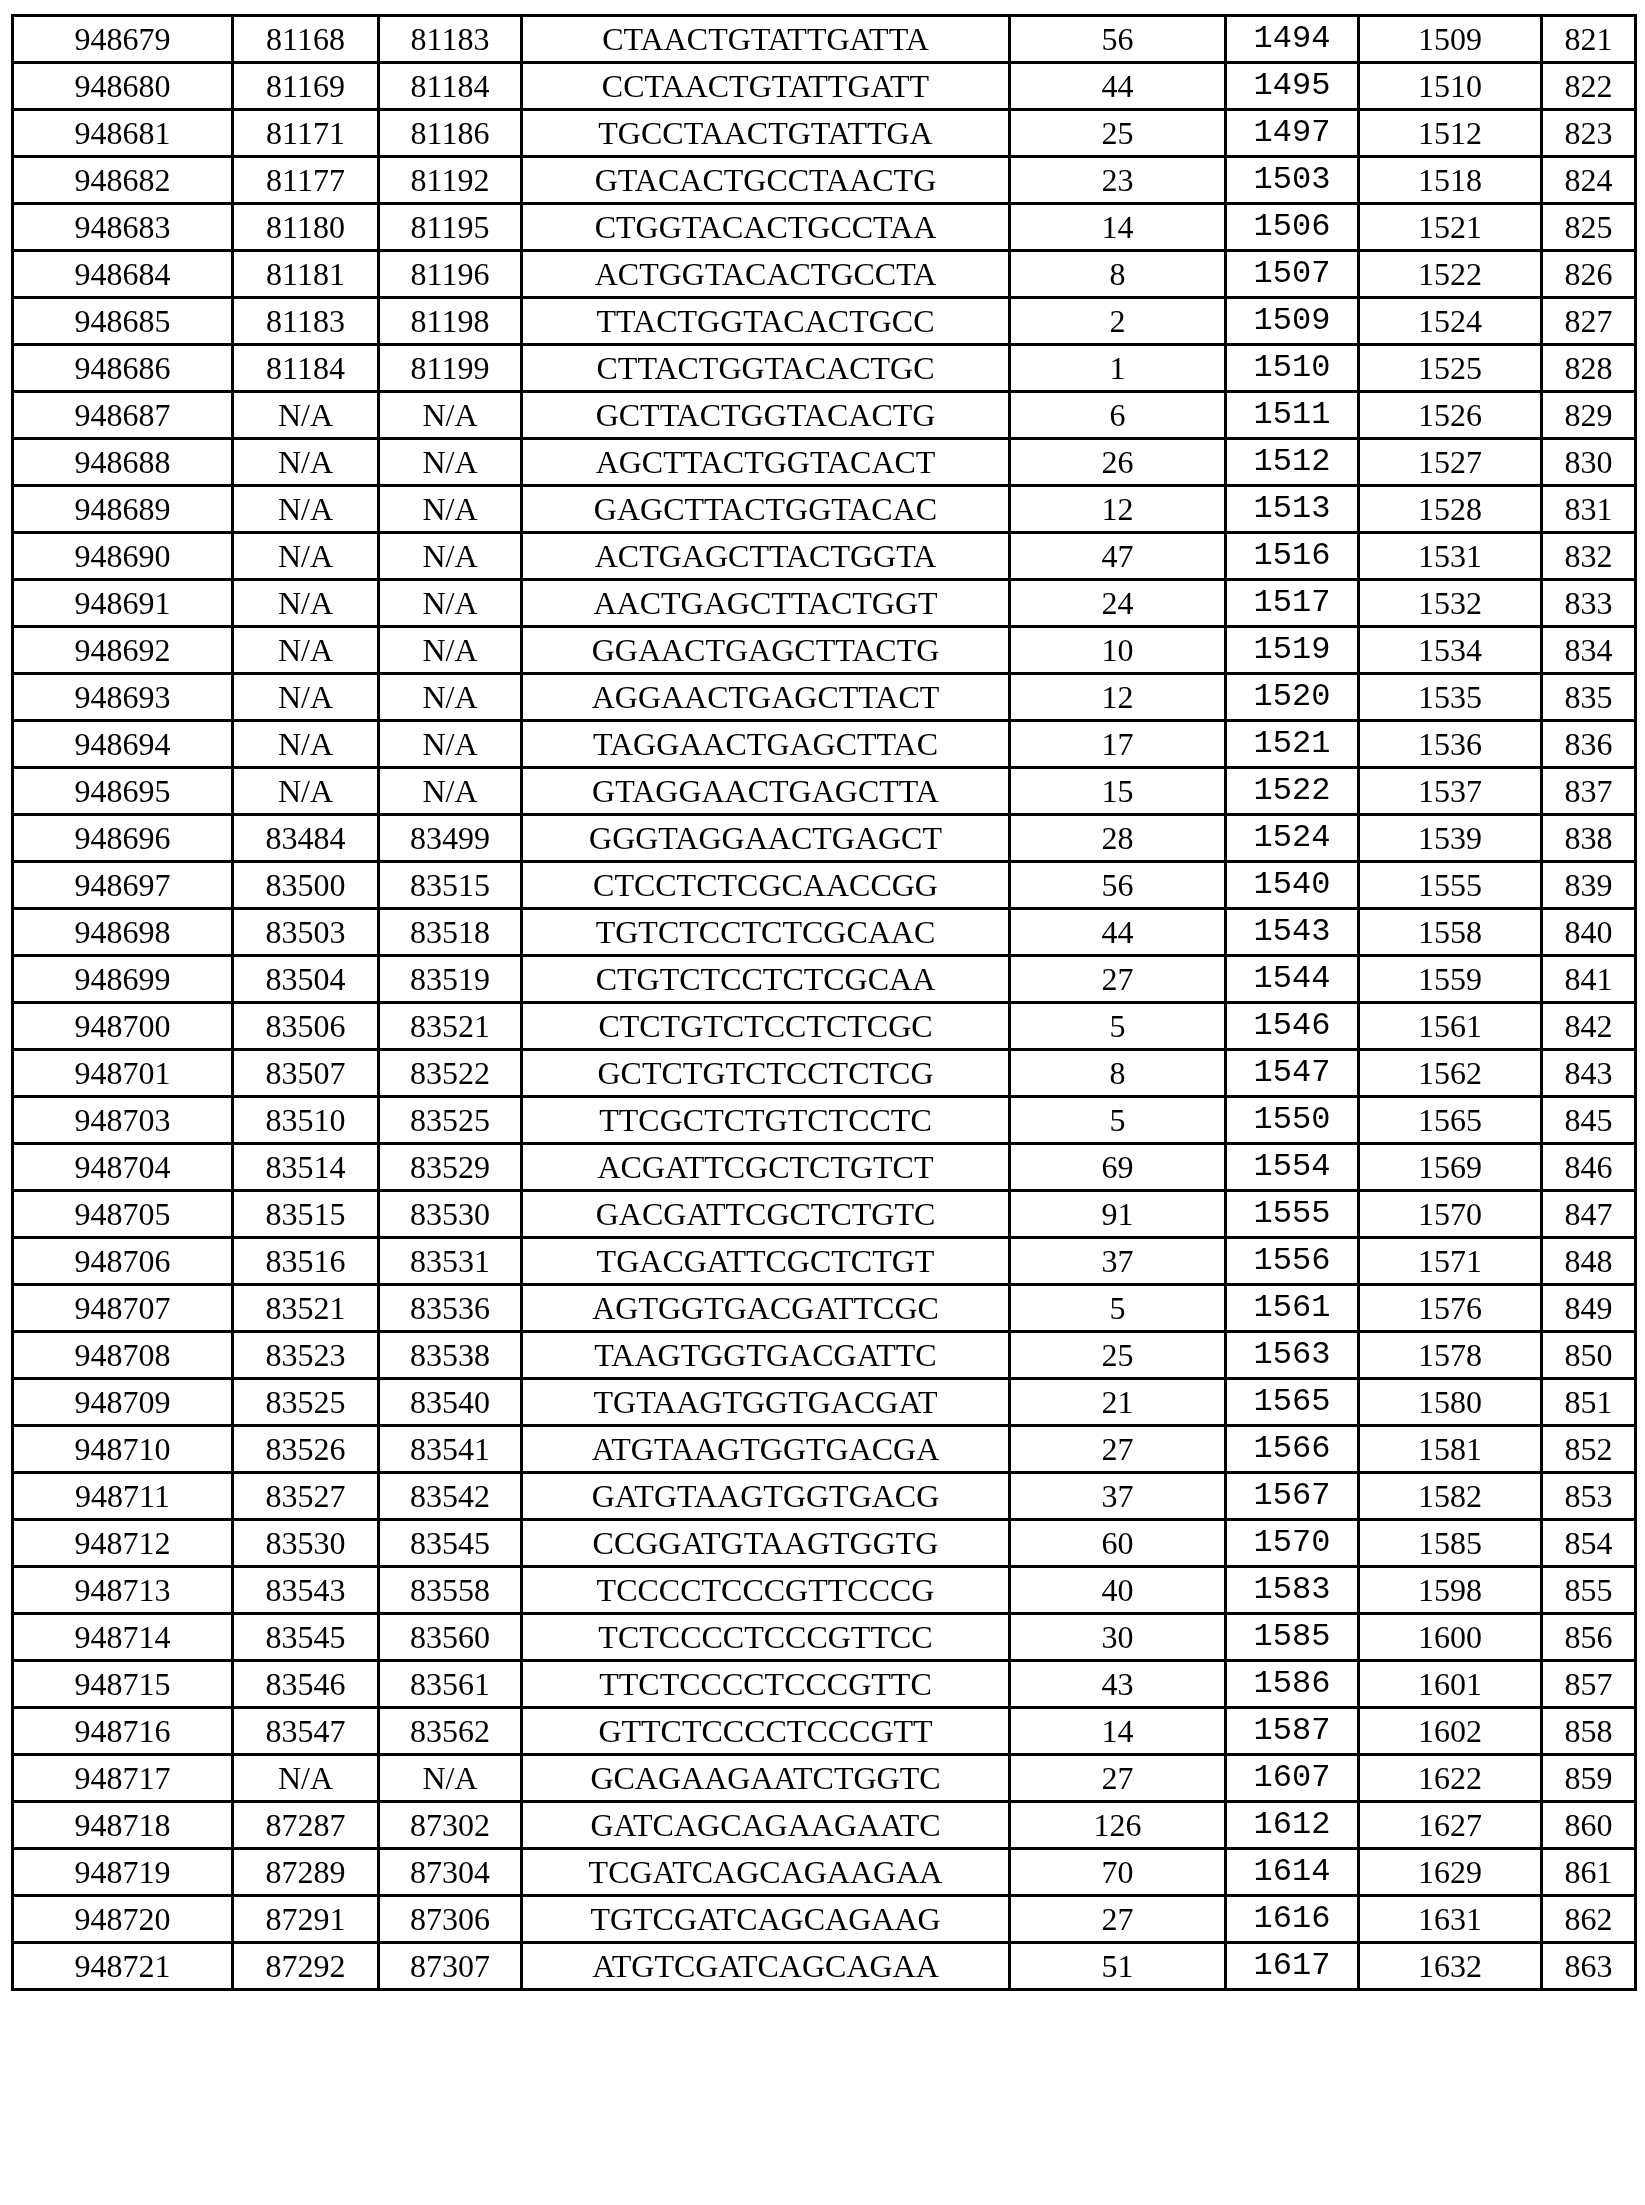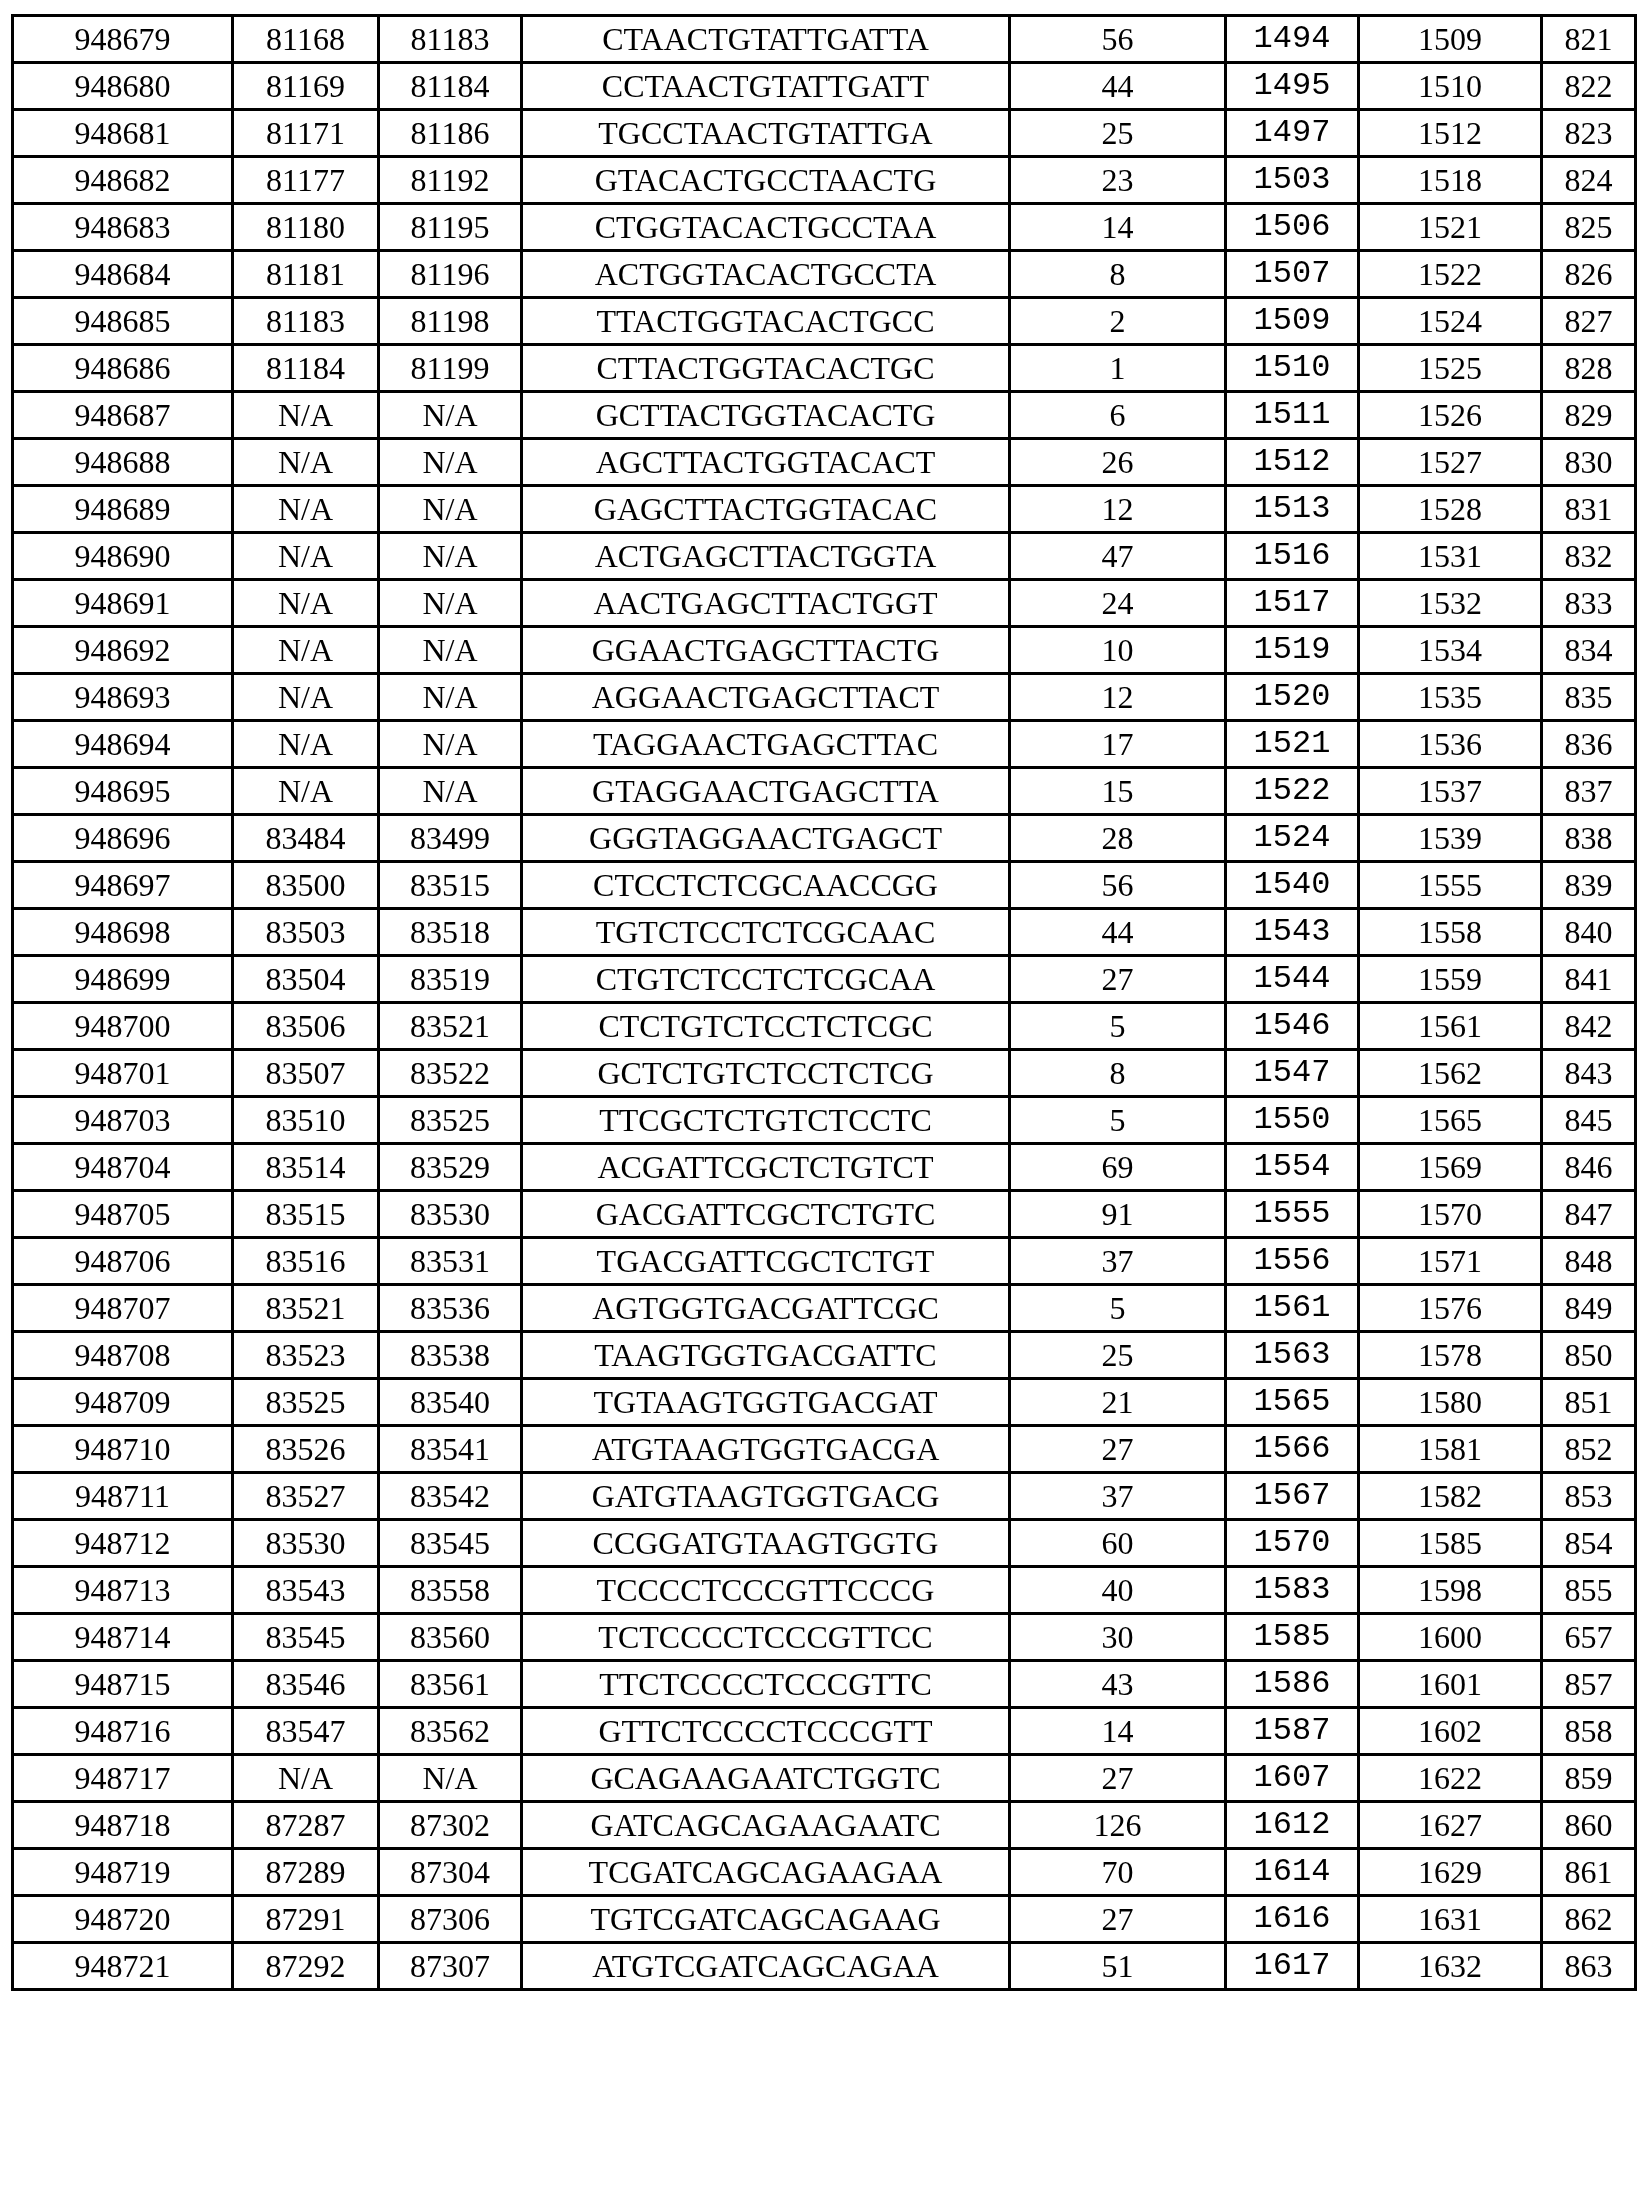--- a/index.html
+++ b/index.html
@@ -376,21 +376,21 @@
           <td class="c7">855</td>
         </tr>
         <tr>
           <td class="c0">948714</td>
           <td class="c1">83545</td>
           <td class="c2">83560</td>
           <td class="c3">TCTCCCCTCCCGTTCC</td>
           <td class="c4">30</td>
           <td class="c5">1585</td>
           <td class="c6">1600</td>
-          <td class="c7">657</td>
+          <td class="c7">856</td>
         </tr>
         <tr>
           <td class="c0">948715</td>
           <td class="c1">83546</td>
           <td class="c2">83561</td>
           <td class="c3">TTCTCCCCTCCCGTTC</td>
           <td class="c4">43</td>
           <td class="c5">1586</td>
           <td class="c6">1601</td>
           <td class="c7">857</td>

